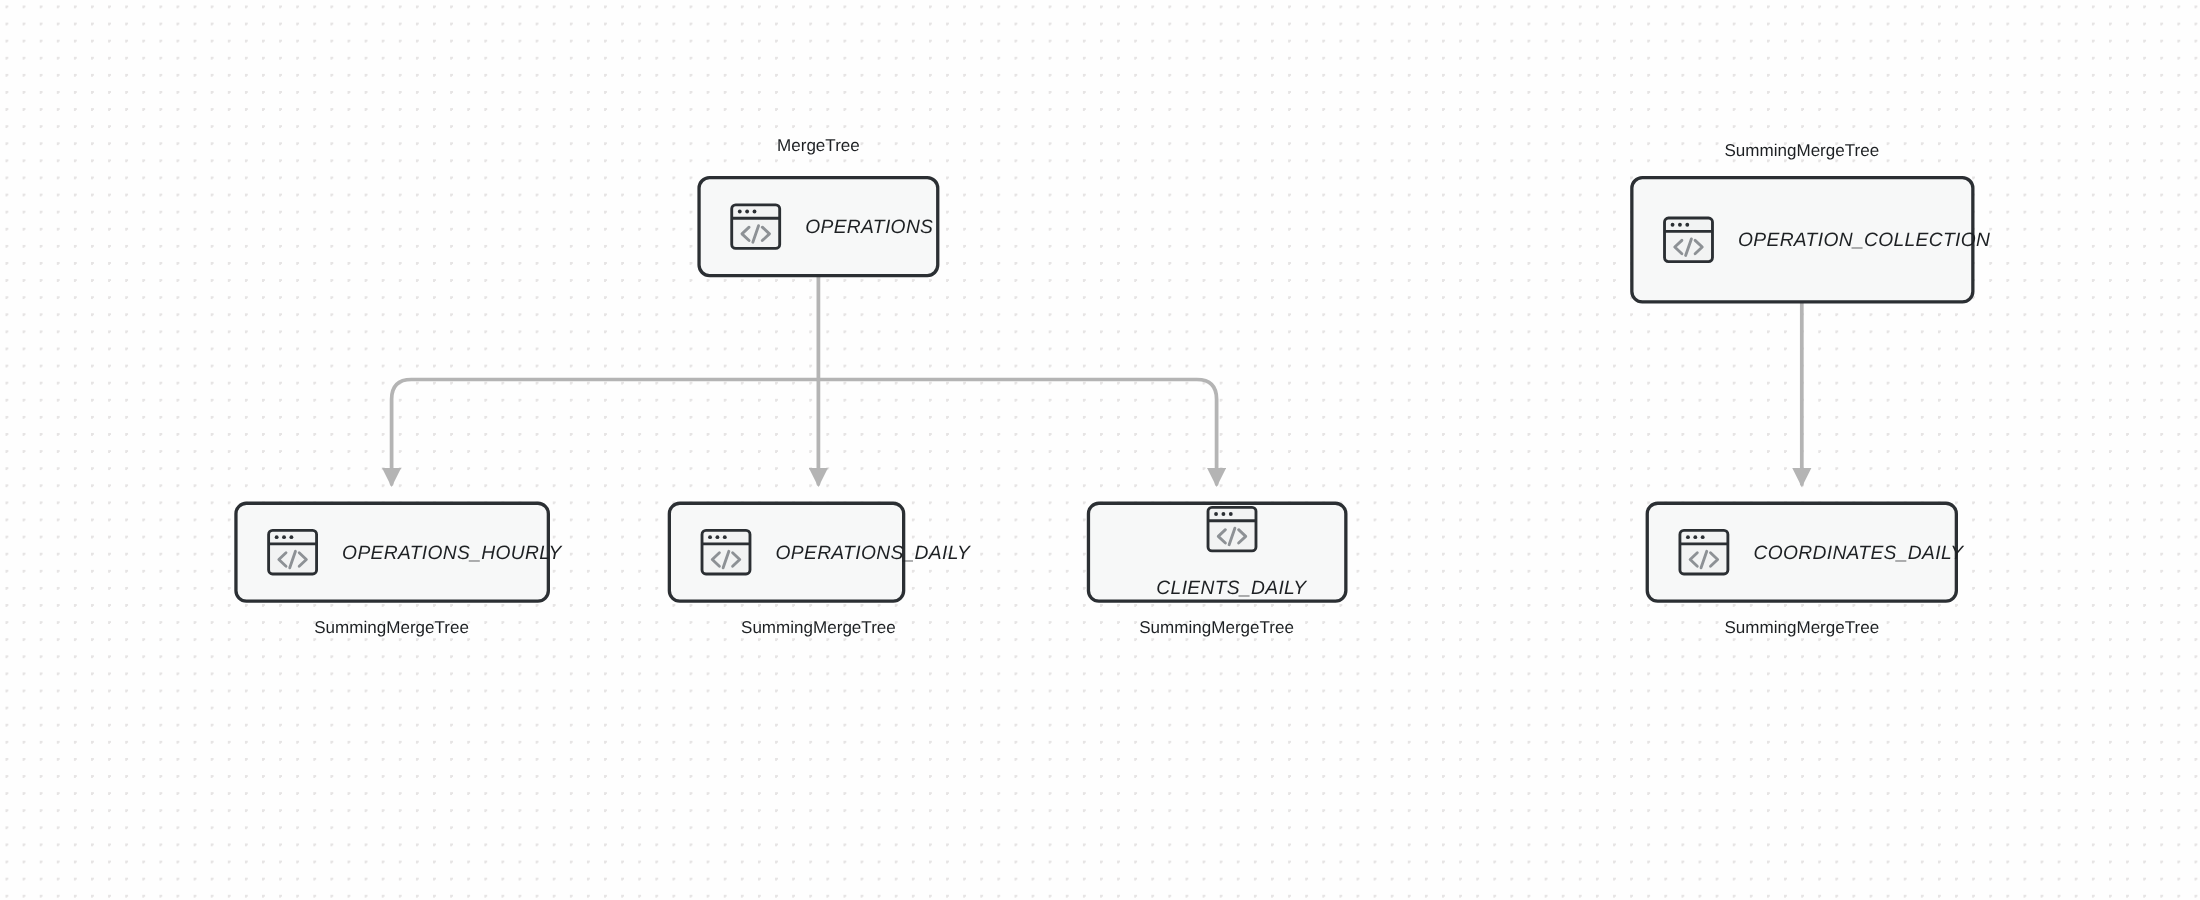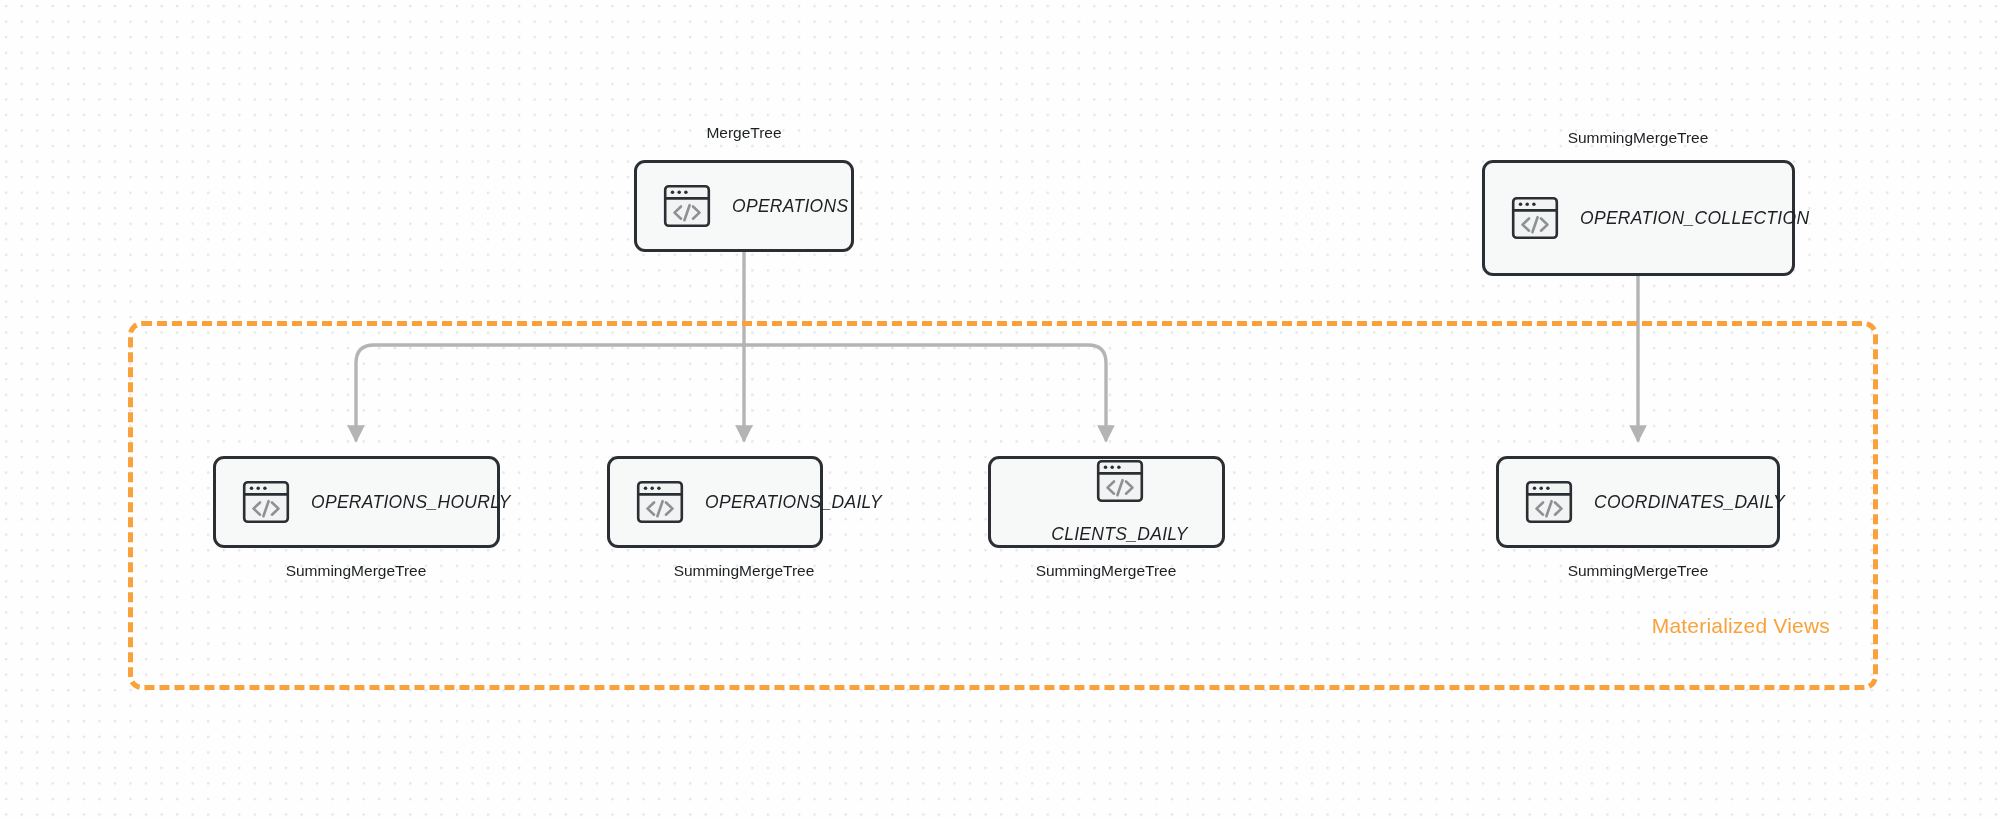--- a/index.html
+++ b/index.html
@@ -101,23 +101,20 @@
 
     <path d="M 744 345 L 374 345 Q 356 345 356 363 L 356 440" fill="none" stroke="#b4b4b4" stroke-width="3.4" stroke-linecap="round" stroke-linejoin="round" marker-end="url(#arrowhead)"></path>
 
     <path d="M 744 345 L 744 440" fill="none" stroke="#b4b4b4" stroke-width="3.4" stroke-linecap="round" marker-end="url(#arrowhead)"></path>
 
     <path d="M 744 345 L 1088 345 Q 1106 345 1106 363 L 1106 440" fill="none" stroke="#b4b4b4" stroke-width="3.4" stroke-linecap="round" stroke-linejoin="round" marker-end="url(#arrowhead)"></path>
 
     <path d="M 1638 252 L 1638 440" fill="none" stroke="#b4b4b4" stroke-width="3.4" stroke-linecap="round" marker-end="url(#arrowhead)"></path>
   </svg>
 
-  <div class="mv-group">
-    <div class="mv-caption">Materialized Views</div>
-  </div>
 
   <div class="engine-label" style="left:744px; top:124px;">MergeTree</div>
   <div class="engine-label" style="left:1638px; top:129px;">SummingMergeTree</div>
 
   <div class="engine-label" style="left:356px; top:562px;">SummingMergeTree</div>
   <div class="engine-label" style="left:744px; top:562px;">SummingMergeTree</div>
   <div class="engine-label" style="left:1106px; top:562px;">SummingMergeTree</div>
   <div class="engine-label" style="left:1638px; top:562px;">SummingMergeTree</div>
 
   <div class="node" style="left:634px; top:160px; width:220px; height:92px;">

